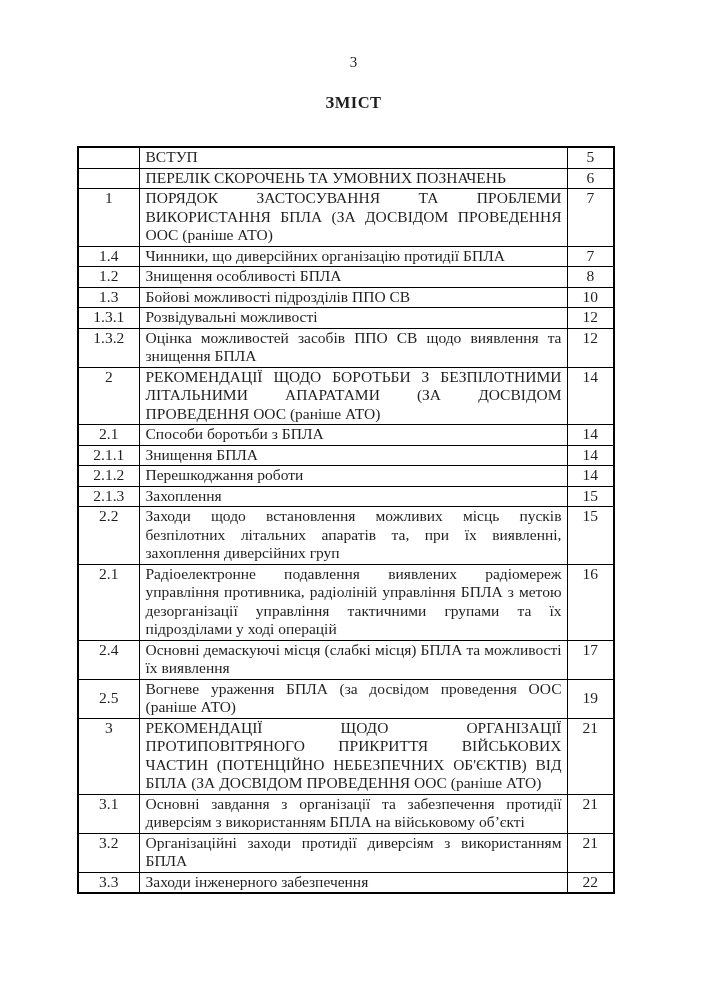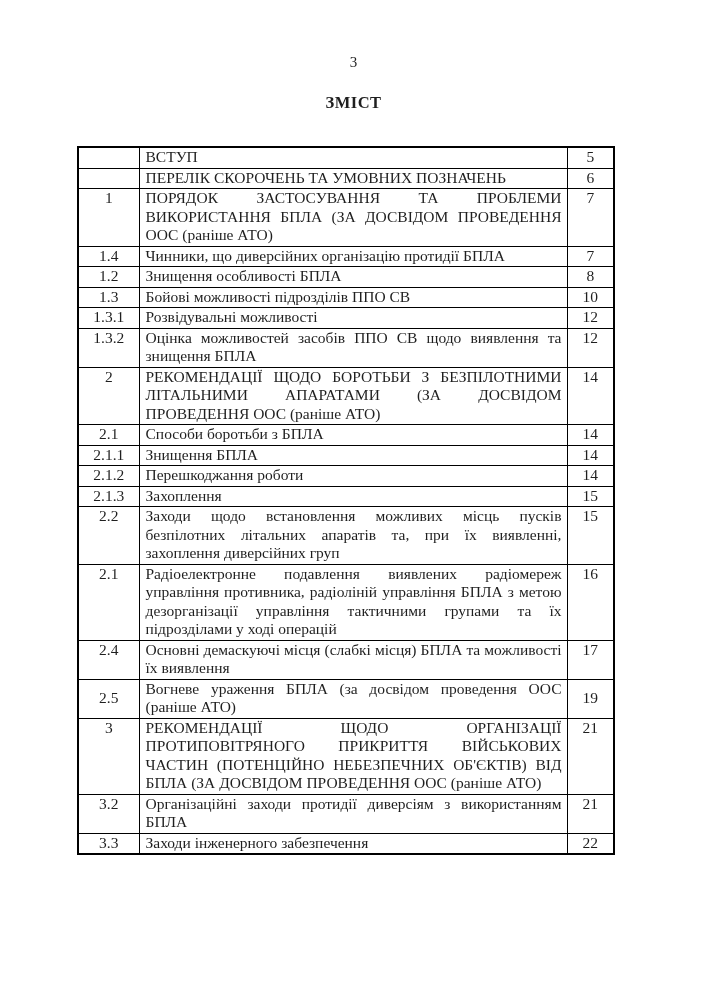--- a/index.html
+++ b/index.html
@@ -193,20 +193,25 @@
     <td class="col-title">Вогневе ураження БПЛА (за досвідом проведення ООС (раніше АТО)</td>
     <td class="col-page">19</td>
   </tr>
 
   <tr>
     <td class="col-num">3</td>
     <td class="col-title">РЕКОМЕНДАЦІЇ ЩОДО ОРГАНІЗАЦІЇ ПРОТИПОВІТРЯНОГО ПРИКРИТТЯ ВІЙСЬКОВИХ ЧАСТИН (ПОТЕНЦІЙНО НЕБЕЗПЕЧНИХ ОБ'ЄКТІВ) ВІД БПЛА (ЗА ДОСВІДОМ ПРОВЕДЕННЯ ООС (раніше АТО)</td>
     <td class="col-page">21</td>
   </tr>
 
+  <tr>
+    <td class="col-num">3.1</td>
+    <td class="col-title">Основні завдання з організації та забезпечення протидії диверсіям з використанням БПЛА на військовому об’єкті</td>
+    <td class="col-page">21</td>
+  </tr>
 
   <tr>
     <td class="col-num">3.2</td>
     <td class="col-title">Організаційні заходи протидії диверсіям з використанням БПЛА</td>
     <td class="col-page">21</td>
   </tr>
 
   <tr>
     <td class="col-num">3.3</td>
     <td class="col-title">Заходи інженерного забезпечення</td>

